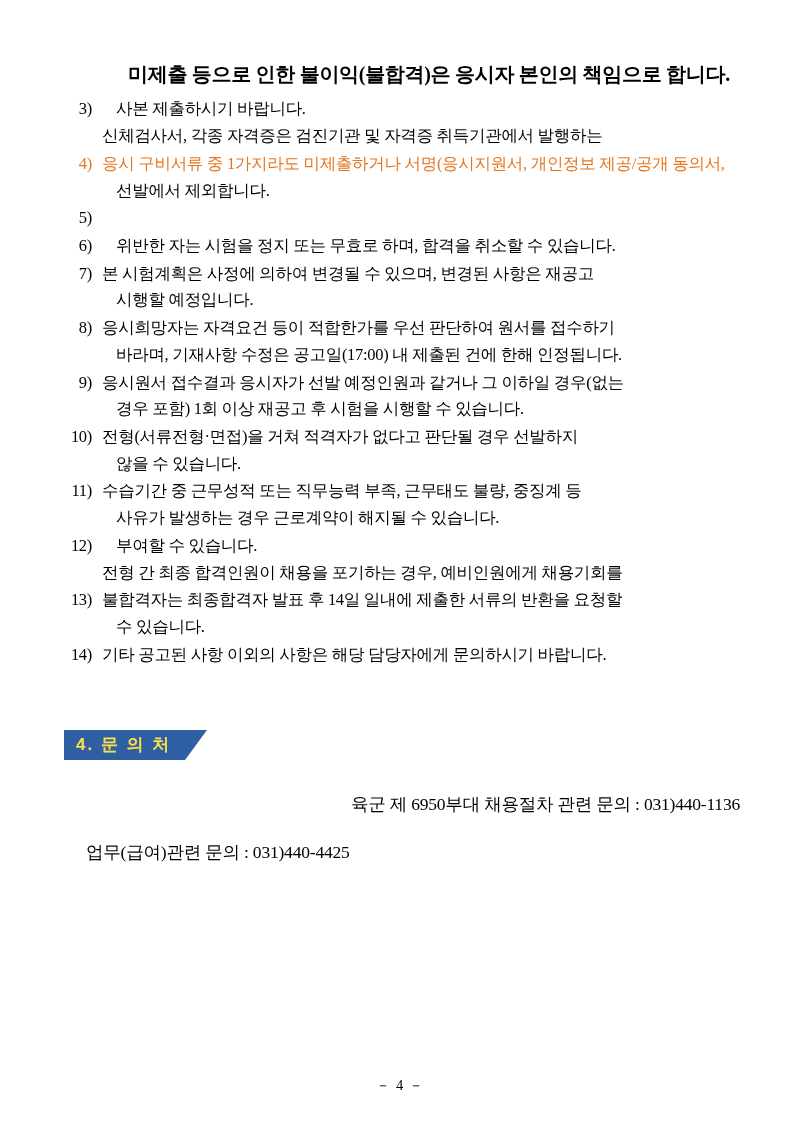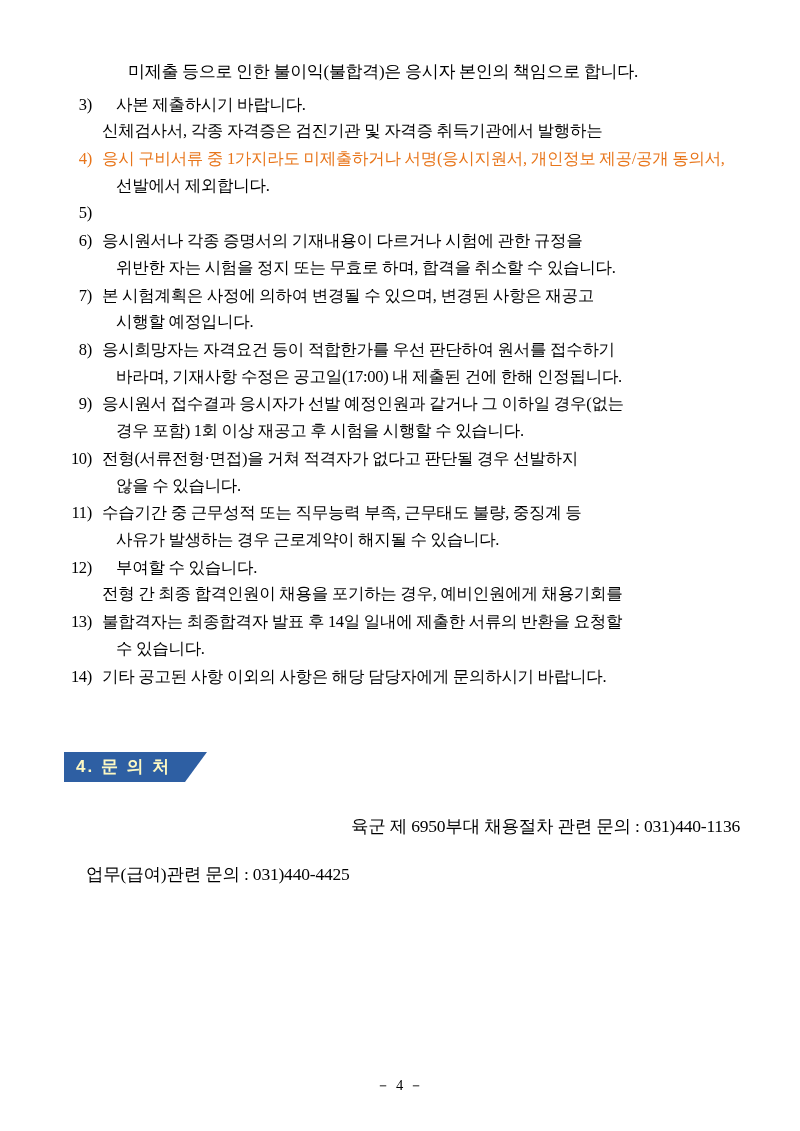--- a/index.html
+++ b/index.html
@@ -23,24 +23,25 @@
     padding: 58px 60px 40px 60px;
   }
   
   .list {
     margin: 0;
     padding: 0;
     list-style: none;
   }
   .pre-line {
     margin: 0 0 6px 68px;
-    font-size: 17px;
+    font-size: 20px;
     line-height: 1.62;
     letter-spacing: -0.3px;
     white-space: nowrap;
+    font-weight: bold;
   }
   .item {
     display: flex;
     align-items: flex-start;
     margin-bottom: 1px;
   }
   .marker {
     width: 42px;
     min-width: 42px;
     text-align: right;
@@ -81,21 +82,21 @@
   .section-wrap {
     margin-top: 62px;
     position: relative;
     height: 34px;
   }
   .section-tag {
     position: relative;
     display: inline-block;
     height: 30px;
     background: #2E5FA3;
-    color: #fef9c3;
+    color: #fde047;
     font-family: "Liberation Sans", sans-serif;
     font-weight: bold;
     font-size: 17px;
     letter-spacing: 2px;
     line-height: 30px;
     padding: 0 14px 0 12px;
     margin-left: 4px;
   }
   .section-tag::after {
     content: "";
@@ -166,21 +167,20 @@
 
     <li class="item">
       <span class="marker">5)</span>
       <span class="body-text">
       </span>
     </li>
 
     <li class="item">
       <span class="marker">6)</span>
       <span class="body-text">
-        <span class="ln">응시원서나 각종 증명서의 기재내용이 다르거나 시험에 관한 규정을</span>
         <span class="ln indent">위반한 자는 시험을 정지 또는 무효로 하며, 합격을 취소할 수 있습니다.</span>
       </span>
     </li>
 
     <li class="item">
       <span class="marker">7)</span>
       <span class="body-text">
         <span class="ln">본 시험계획은 사정에 의하여 변경될 수 있으며, 변경된 사항은 재공고</span>
         <span class="ln indent">시행할 예정입니다.</span>
       </span>

